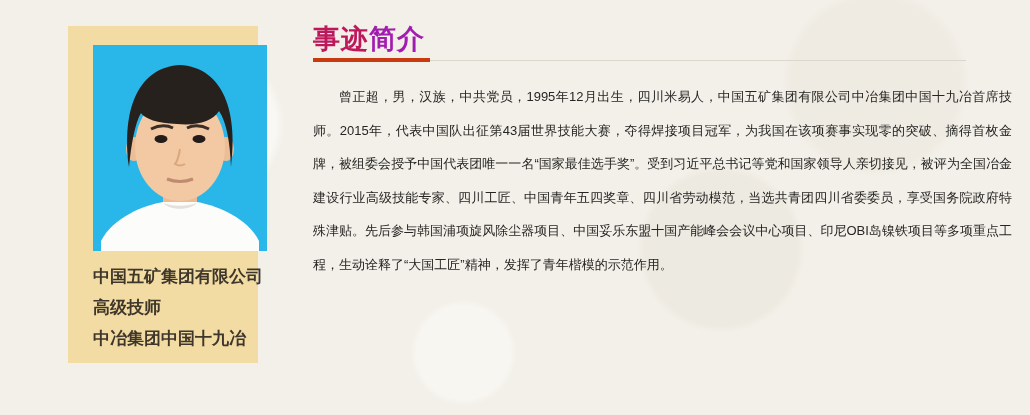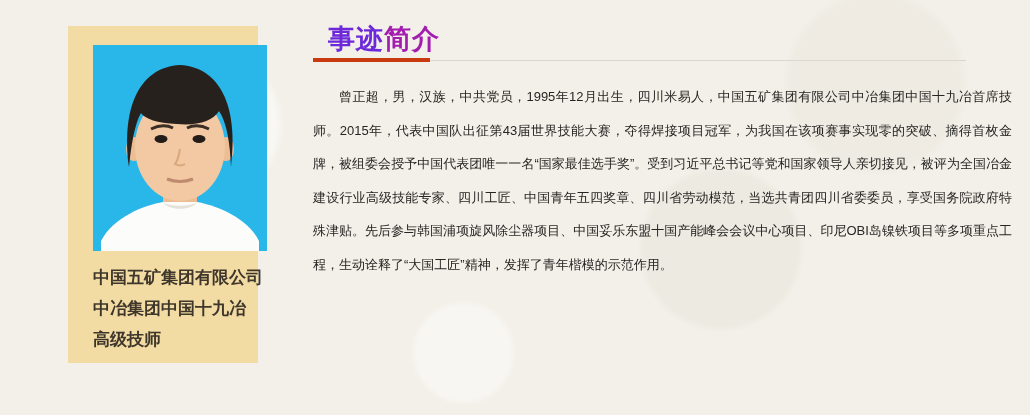--- a/index.html
+++ b/index.html
@@ -14,20 +14,21 @@
       radial-gradient(circle at 45% 85%, rgba(255,255,255,0.4) 0 7%, transparent 8%),
       radial-gradient(circle at 85% 20%, rgba(224,218,205,0.22) 0 9%, transparent 10%);
   }
 
   
   .profile-card {
     position: absolute;
     left: 68px; top: 26px;
     width: 190px; height: 337px;
     background: #f2dca4;
+    font-family: Liberation Mono, monospace;
   }
   .portrait {
     position: absolute;
     left: 25px; top: 19px;
     width: 174px; height: 206px;
     background: #29b6e9;
   }
   .portrait svg { display: block; width: 100%; height: 100%; }
   .org-block {
     position: absolute;
@@ -41,21 +42,21 @@
 
   
   .section-heading {
     position: absolute;
     left: 313px; top: 21px;
     font-size: 27px;
     font-weight: bold;
     letter-spacing: 1px;
     white-space: nowrap;
   }
-  .heading-prefix { color: #6d28d9; margin-left: 15px; }
+  .heading-prefix { color: #be185d; }
   .heading-accent { color: #a21caf; }
 
   .heading-divider {
     position: absolute;
     left: 313px; top: 57px;
     width: 653px; height: 6px;
     display: flex;
     align-items: center;
   }
   .divider-red {
@@ -109,22 +110,22 @@
       <path d="M 74 134 Q 87 139 100 134" stroke="#c08a70" stroke-width="3" fill="none"></path>
 
       <path d="M 36 122 C 28 60 48 22 87 20 C 126 22 146 60 138 122
                C 137 98 134 78 126 66 C 120 76 104 81 84 79
                C 64 78 52 74 48 68 C 42 78 38 100 36 122 Z" fill="#27211e"></path>
       <path d="M 48 68 C 60 76 100 80 126 66 C 120 52 106 44 87 44 C 68 44 56 54 48 68 Z" fill="#27211e"></path>
     </svg>
   </div>
   <div class="org-block">
     <div>中国五矿集团有限公司</div>
+    <div>高级技师</div>
     <div>中冶集团中国十九冶</div>
-    <div>高级技师</div>
   </div>
 </div>
 
 <div class="section-heading">
   <span class="heading-prefix">事迹</span><span class="heading-accent">简介</span>
 </div>
 
 <div class="heading-divider">
   <div class="divider-red"></div>
   <div class="divider-thin"></div>

